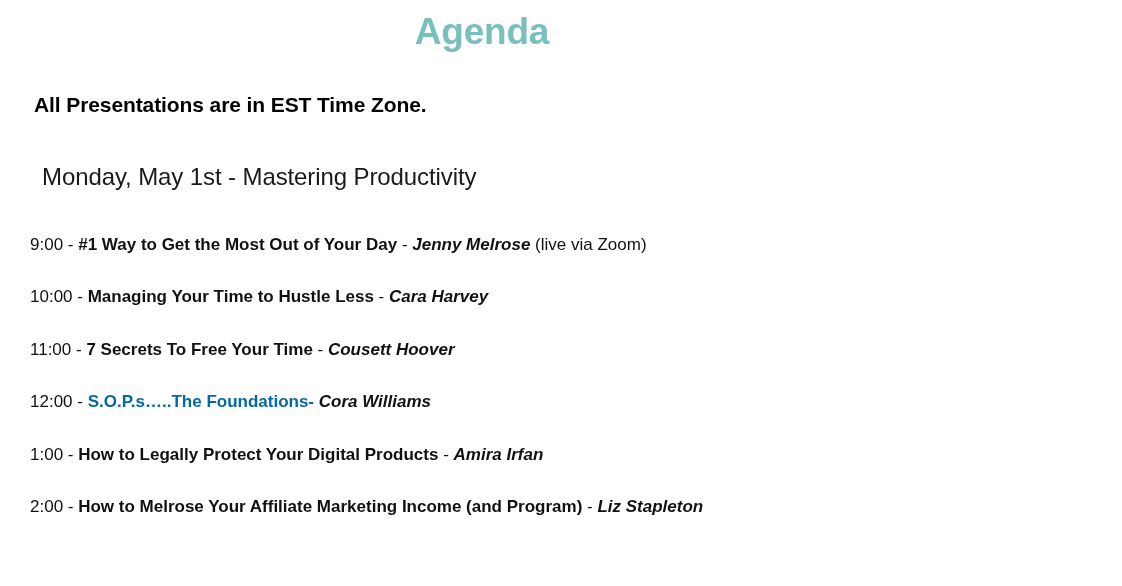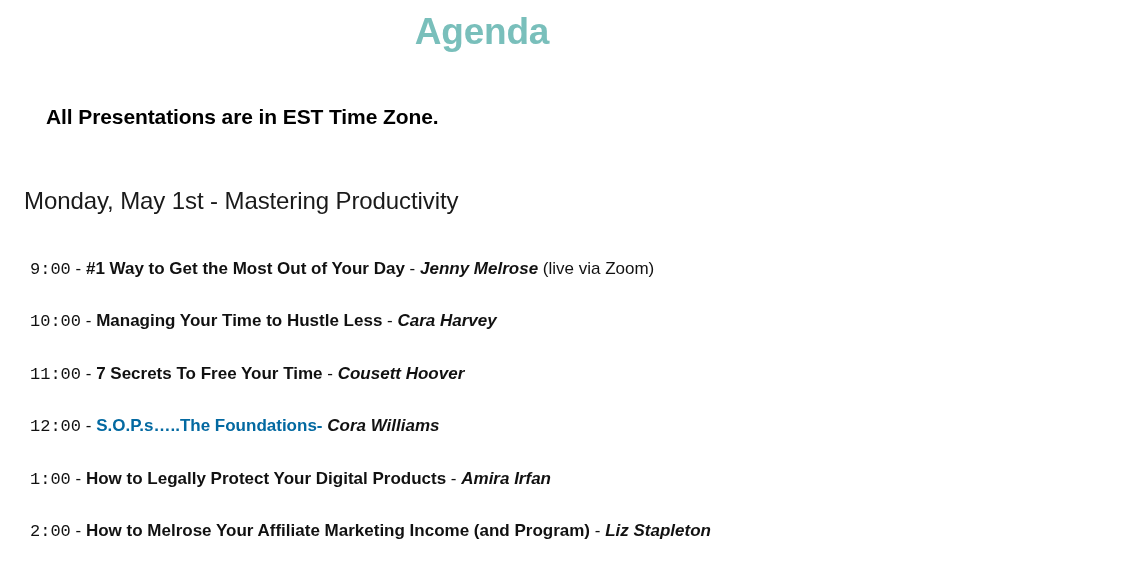--- a/index.html
+++ b/index.html
@@ -28,32 +28,32 @@
     padding-top: 13px;
     text-align: center;
     font-size: 37px;
     font-weight: bold;
     letter-spacing: -0.2px;
     color: #79bfbb;
     line-height: 1.05;
   }
 
   .notice {
-    margin: 16px;
+    margin: 4px;
     padding-left: 30px;
     padding-top: 37px;
     font-size: 21px;
     font-weight: bold;
     color: #000000;
     letter-spacing: -0.1px;
   }
 
   .day-heading {
     margin: 0;
-    padding-left: 24px;
+    padding-left: 42px;
     padding-top: 42px;
     font-size: 24px;
     font-weight: normal;
     color: #1a1a1a;
     letter-spacing: -0.1px;
   }
 
   .schedule {
     margin: 0;
     padding: 0;
@@ -65,21 +65,20 @@
   .schedule-row {
     font-size: 17px;
     line-height: 1.05;
     height: 52.5px;
     color: #111111;
     white-space: nowrap;
   }
 
   .row-time {
     font-weight: normal;
-    font-family: Liberation Mono, monospace;
   }
   .row-dash {
     font-weight: normal;
   }
   .row-topic {
     font-weight: bold;
   }
   .row-topic.accent {
     color: #0369a1;
   }

